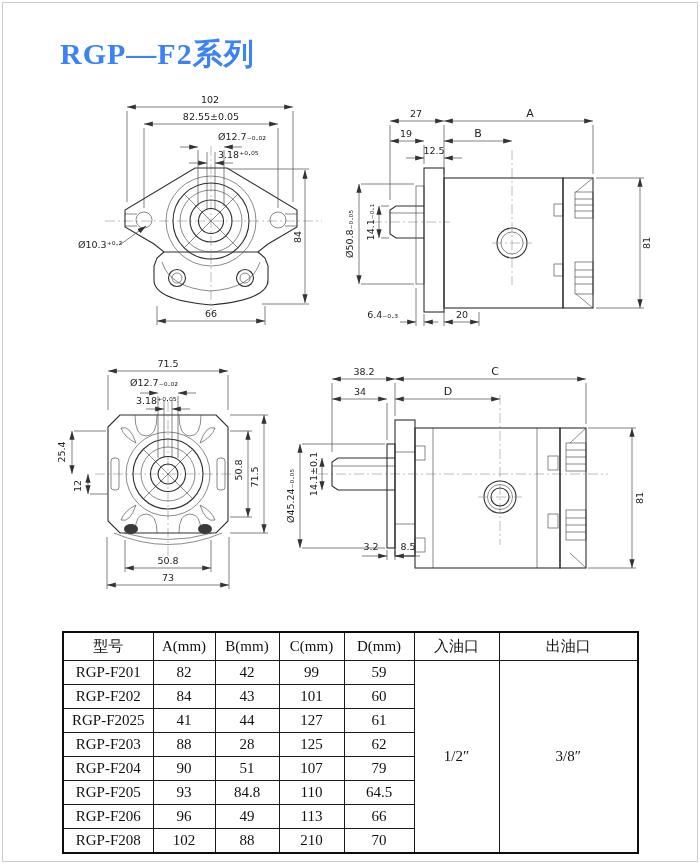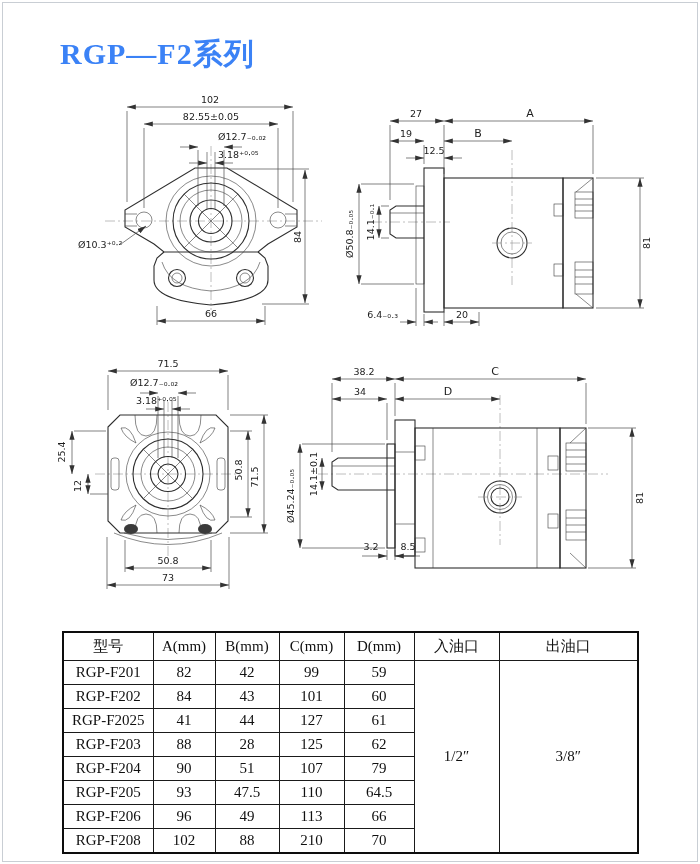--- a/index.html
+++ b/index.html
@@ -335,21 +335,21 @@
       <tr>
         <td>RGP-F204</td>
         <td>90</td>
         <td>51</td>
         <td>107</td>
         <td>79</td>
       </tr>
       <tr>
         <td>RGP-F205</td>
         <td>93</td>
-        <td>47.5</td>
+        <td>84.8</td>
         <td>110</td>
         <td>64.5</td>
       </tr>
       <tr>
         <td>RGP-F206</td>
         <td>96</td>
         <td>49</td>
         <td>113</td>
         <td>66</td>
       </tr>

